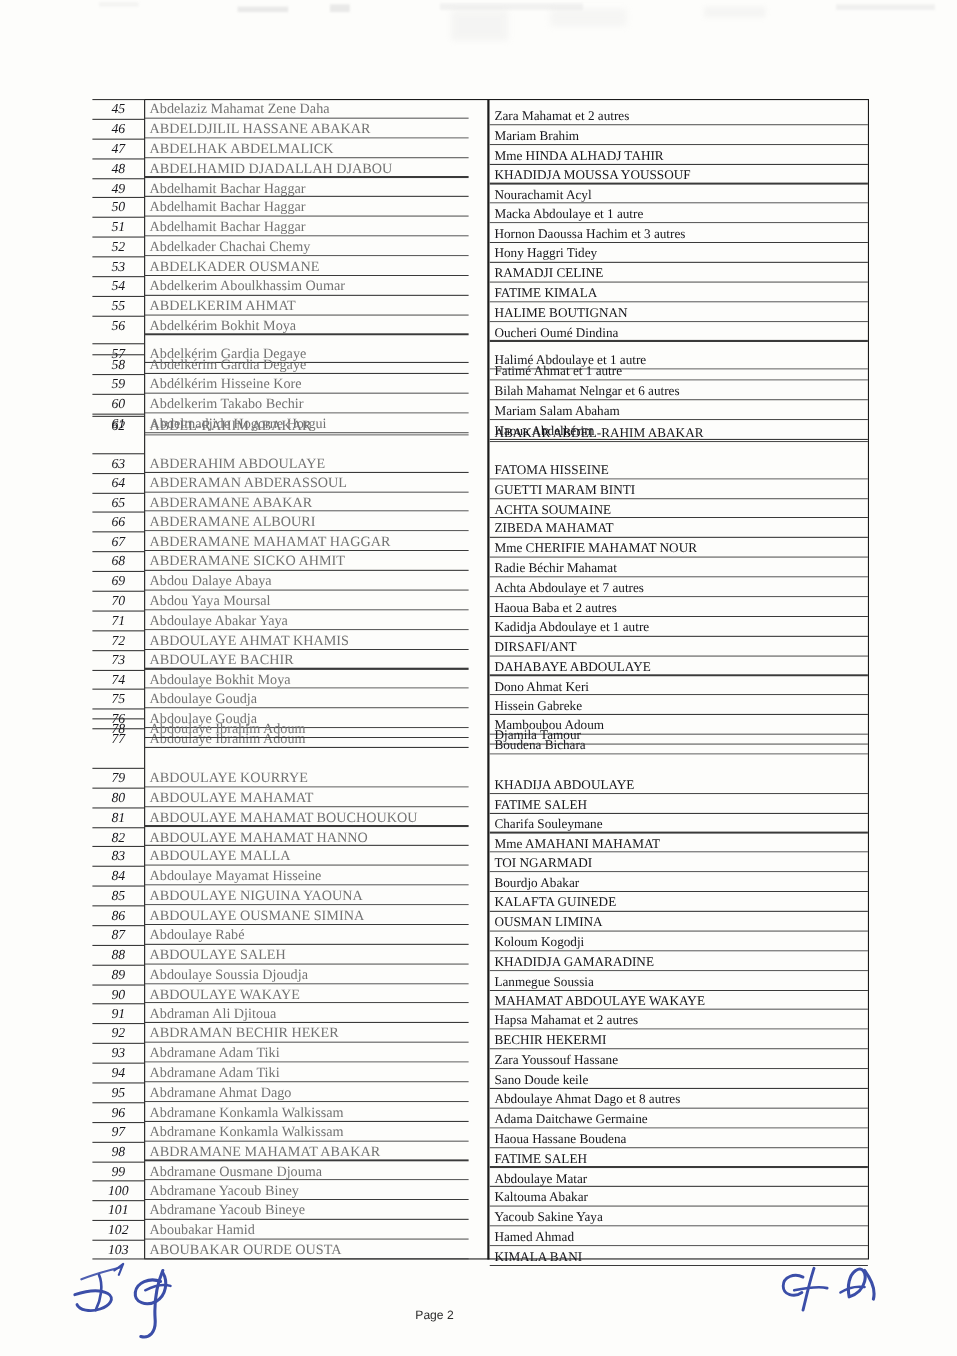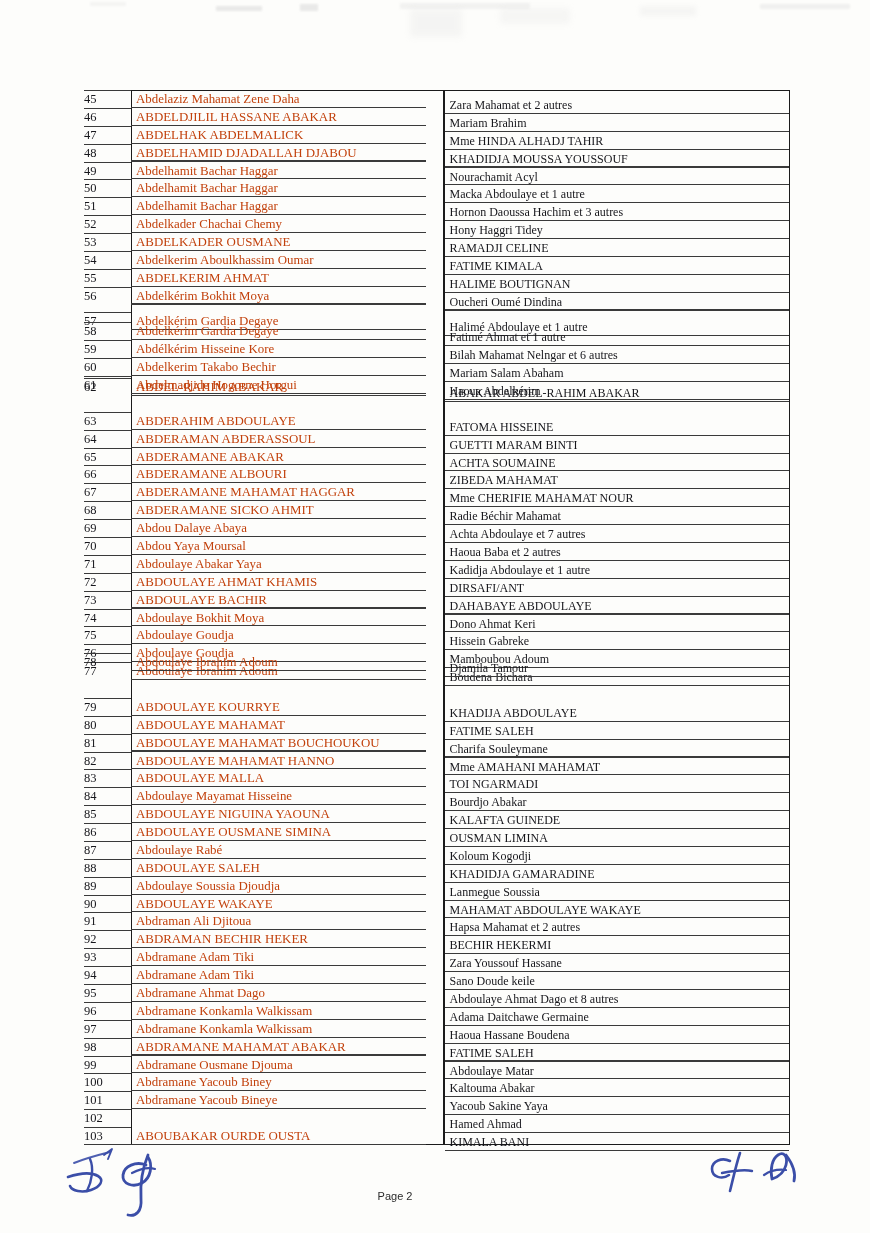--- a/index.html
+++ b/index.html
@@ -72,39 +72,40 @@
 
   
   .num {
     position: absolute;
     left: 0;
     top: 0;
     width: 47px;
     height: 17.88px;
     border-top: 1.1px solid #3a3a3a;
     box-sizing: border-box;
-    text-align: left;
+    text-align: center;
     font-size: 12.5px;
     line-height: 17px;
     color: #17171c;
+    font-style: italic;
   }
   .row:last-child .num { border-bottom: 1.1px solid #3a3a3a; }
 
   
   .name {
     position: absolute;
     left: 47px;
     top: 0;
     width: 312px;
     height: 17.88px;
     box-sizing: border-box;
     padding-left: 5px;
     font-size: 12.9px;
     line-height: 18px;
-    color: #c2410c;
+    color: #737373;
     white-space: nowrap;
     overflow: hidden;
   }
   .name::after {
     content: "";
     position: absolute;
     left: 0;
     bottom: 0;
     width: 295px;
     height: 1.1px;
@@ -453,20 +454,21 @@
           <div class="name">Abdramane Yacoub Biney</div>
           <div class="party">Kaltouma Abakar</div>
         </div>
         <div class="row" style="top: 1001.28px;">
           <div class="num">101</div>
           <div class="name">Abdramane Yacoub Bineye</div>
           <div class="party">Yacoub Sakine Yaya</div>
         </div>
         <div class="row" style="top: 1019.16px;">
           <div class="num">102</div>
+          <div class="name">Aboubakar Hamid</div>
           <div class="party">Hamed Ahmad</div>
         </div>
         <div class="row" style="top: 1037.04px;">
           <div class="num">103</div>
           <div class="name">ABOUBAKAR OURDE OUSTA</div>
           <div class="party">KIMALA BANI</div>
         </div>
       </div>
   </div>
 

